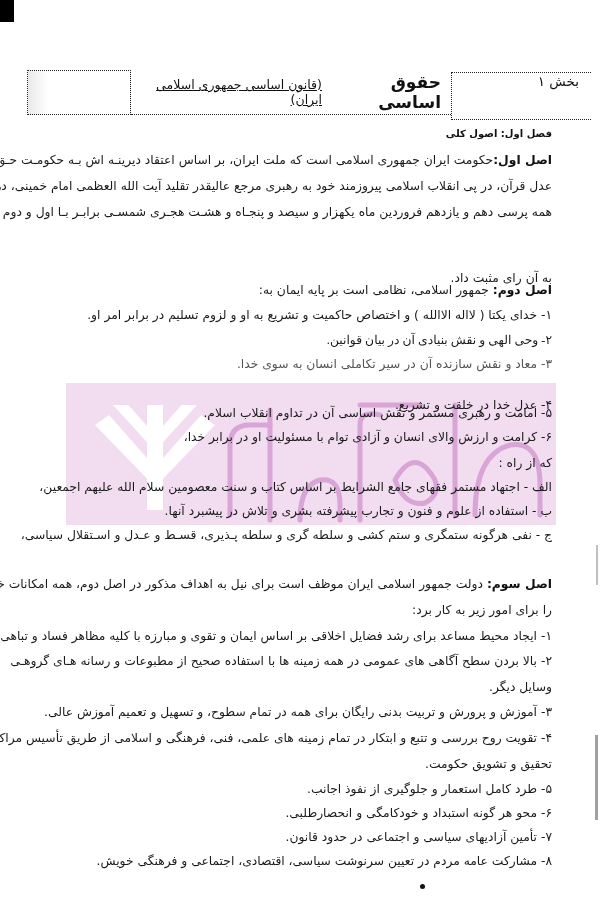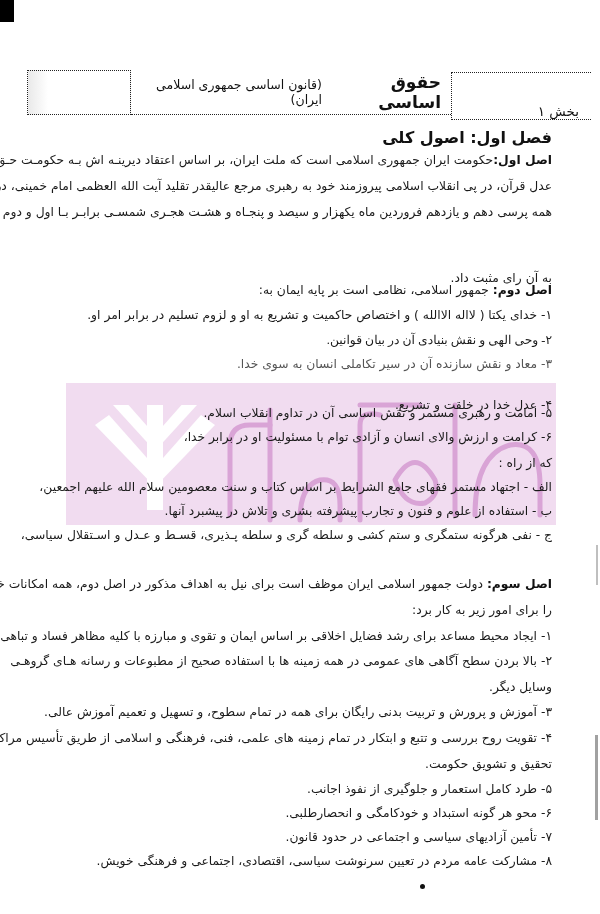--- a/index.html
+++ b/index.html
@@ -9,37 +9,37 @@
     .scan-corner { position: absolute; left: 0; top: 0; width: 14px; height: 22px; background: #000; }
     .scan-edge { position: absolute; right: 2px; width: 2px; background: #8a8a8a; opacity: .55; }
 
     
     .hdr-left-box { position: absolute; left: 27px; top: 70px; width: 104px; height: 45px;
       border: 1px dotted #222; background: linear-gradient(90deg,#e9e9e9 0,#f6f6f6 12px,#fff 20px); }
     .hdr-mid { position: absolute; left: 131px; top: 70px; width: 320px; height: 45px;
       border-bottom: 1px dotted #222; display: flex; align-items: center; justify-content: flex-end;
       direction: rtl; padding-right: 10px; }
     .hdr-title { font-weight: bold; font-size: 17px; color: #111; margin-left: 6px; }
-    .hdr-sub { font-size: 12.5px; color: #111; }
+    .hdr-sub { font-size: 12.5px; color: #111; text-decoration: underline; }
     .hdr-right-box { position: absolute; left: 451px; top: 72px; width: 140px; height: 48px;
       border-top: 1px dotted #222; border-left: 1px dotted #222; border-bottom: 1px dotted #222;
-      display: flex; align-items: flex-end; direction: rtl; padding-right: 12px; }
+      display: flex; align-items: flex-start; direction: rtl; padding-right: 12px; }
     .hdr-section { font-size: 13.5px; color: #111; }
 
     
     .wm { position: absolute; left: 66px; top: 383px; width: 490px; height: 142px; background: #f1dcf0; }
     .wm-tree { position: absolute; left: 95px; top: 405px; width: 120px; height: 105px; }
     .wm-script { position: absolute; left: 210px; top: 385px; width: 340px; height: 140px; }
 
     
     .content { position: absolute; left: 0; top: 0; width: 600px; height: 914px; direction: rtl; }
     .line { position: absolute; right: 48px; font-size: 12.3px; line-height: 18px; white-space: nowrap; color: #1a1a1a; }
     .line.faint { color: #555; }
     .line.just { text-align: justify; text-align-last: justify; }
-    .chapter { position: absolute; right: 48px; top: 128px; font-size: 16px; font-weight: bold; color: #111; }
+    .chapter { position: absolute; right: 48px; top: 128px; font-size: 10px; font-weight: bold; color: #111; }
     .b { font-weight: bold; color: #111; }
     .page-num { position: absolute; left: 420px; top: 884px; width: 5px; height: 5px; border-radius: 50%; background: #111; }
   </style>
 </head>
 <body>
 
 <div class="scan-corner"></div>
 <div class="scan-edge" style="top:545px;height:40px;"></div>
 <div class="scan-edge" style="top:735px;height:85px;width:3px;opacity:.8;"></div>
 

